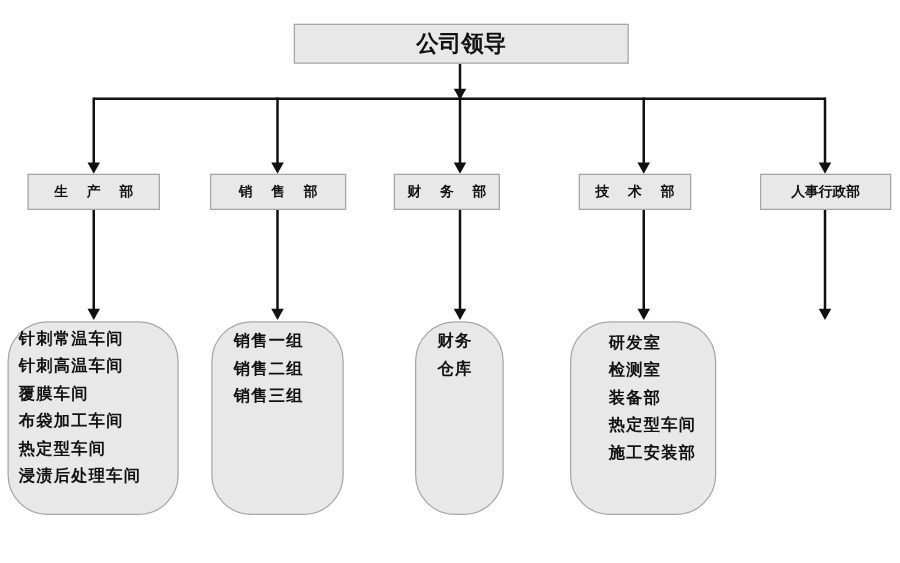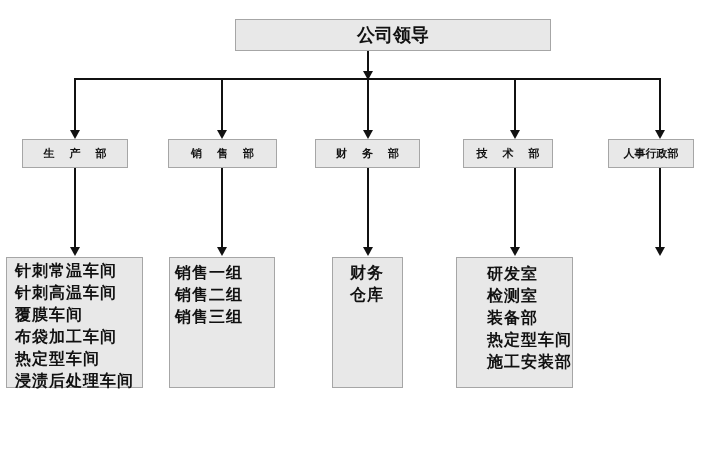--- a/index.html
+++ b/index.html
@@ -23,44 +23,45 @@
     height: 450px;
   }
   .box {
     position: absolute;
     box-sizing: border-box;
     background: #e8e8e8;
     border: 1px solid #a6a6a6;
     color: #111111;
   }
   .root-box {
-    left: 235px; top: 19px; width: 316px; height: 32px;
+    left: 235px; top: 19px; width: 268px; height: 32px;
     display: flex; align-items: center; justify-content: center;
     font-size: 18px; font-weight: bold;
   }
   .dept-box {
     top: 139px; height: 29px;
     display: flex; align-items: center; justify-content: center;
     font-size: 11px; font-weight: bold;
     white-space: pre;
   }
   .dept-spaced { word-spacing: 12px; }
   .dept-1 { left: 22px;  width: 106px; }
   .dept-2 { left: 168px; width: 109px; }
-  .dept-3 { left: 315px; width: 105px; }
+  .dept-3 { left: 315px; width: 85px; }
   .dept-4 { left: 463px; width: 90px; }
-  .dept-5 { left: 608px; width: 86px; }
+  .dept-5 { left: 608px; width: 105px; }
   .unit-box {
-    top: 257px; height: 131px;
-    font-size: 16px; font-weight: bold;
+    top: 257px; height: 155px;
+    font-size: 13px; font-weight: bold;
     letter-spacing: 1px;
     line-height: 22px;
+    border-radius: 32px;
   }
   .unit-1 { left: 6px;   width: 137px; padding: 2px 0 0 8px; }
-  .unit-2 { left: 169px; width: 106px; padding: 4px 0 0 5px; }
+  .unit-2 { left: 169px; width: 106px; padding: 4px 0 0 17px; }
   .unit-3 { left: 332px; width: 71px;  padding: 4px 0 0 17px; }
   .unit-4 { left: 456px; width: 117px; padding: 5px 0 0 30px; }
   .unit-5 { left: 609px; width: 104px; padding: 4px 0 0 18px; }
   .unit-line { white-space: nowrap; }
 </style>
 </head>
 <body>
 
 <div class="stage">
 

